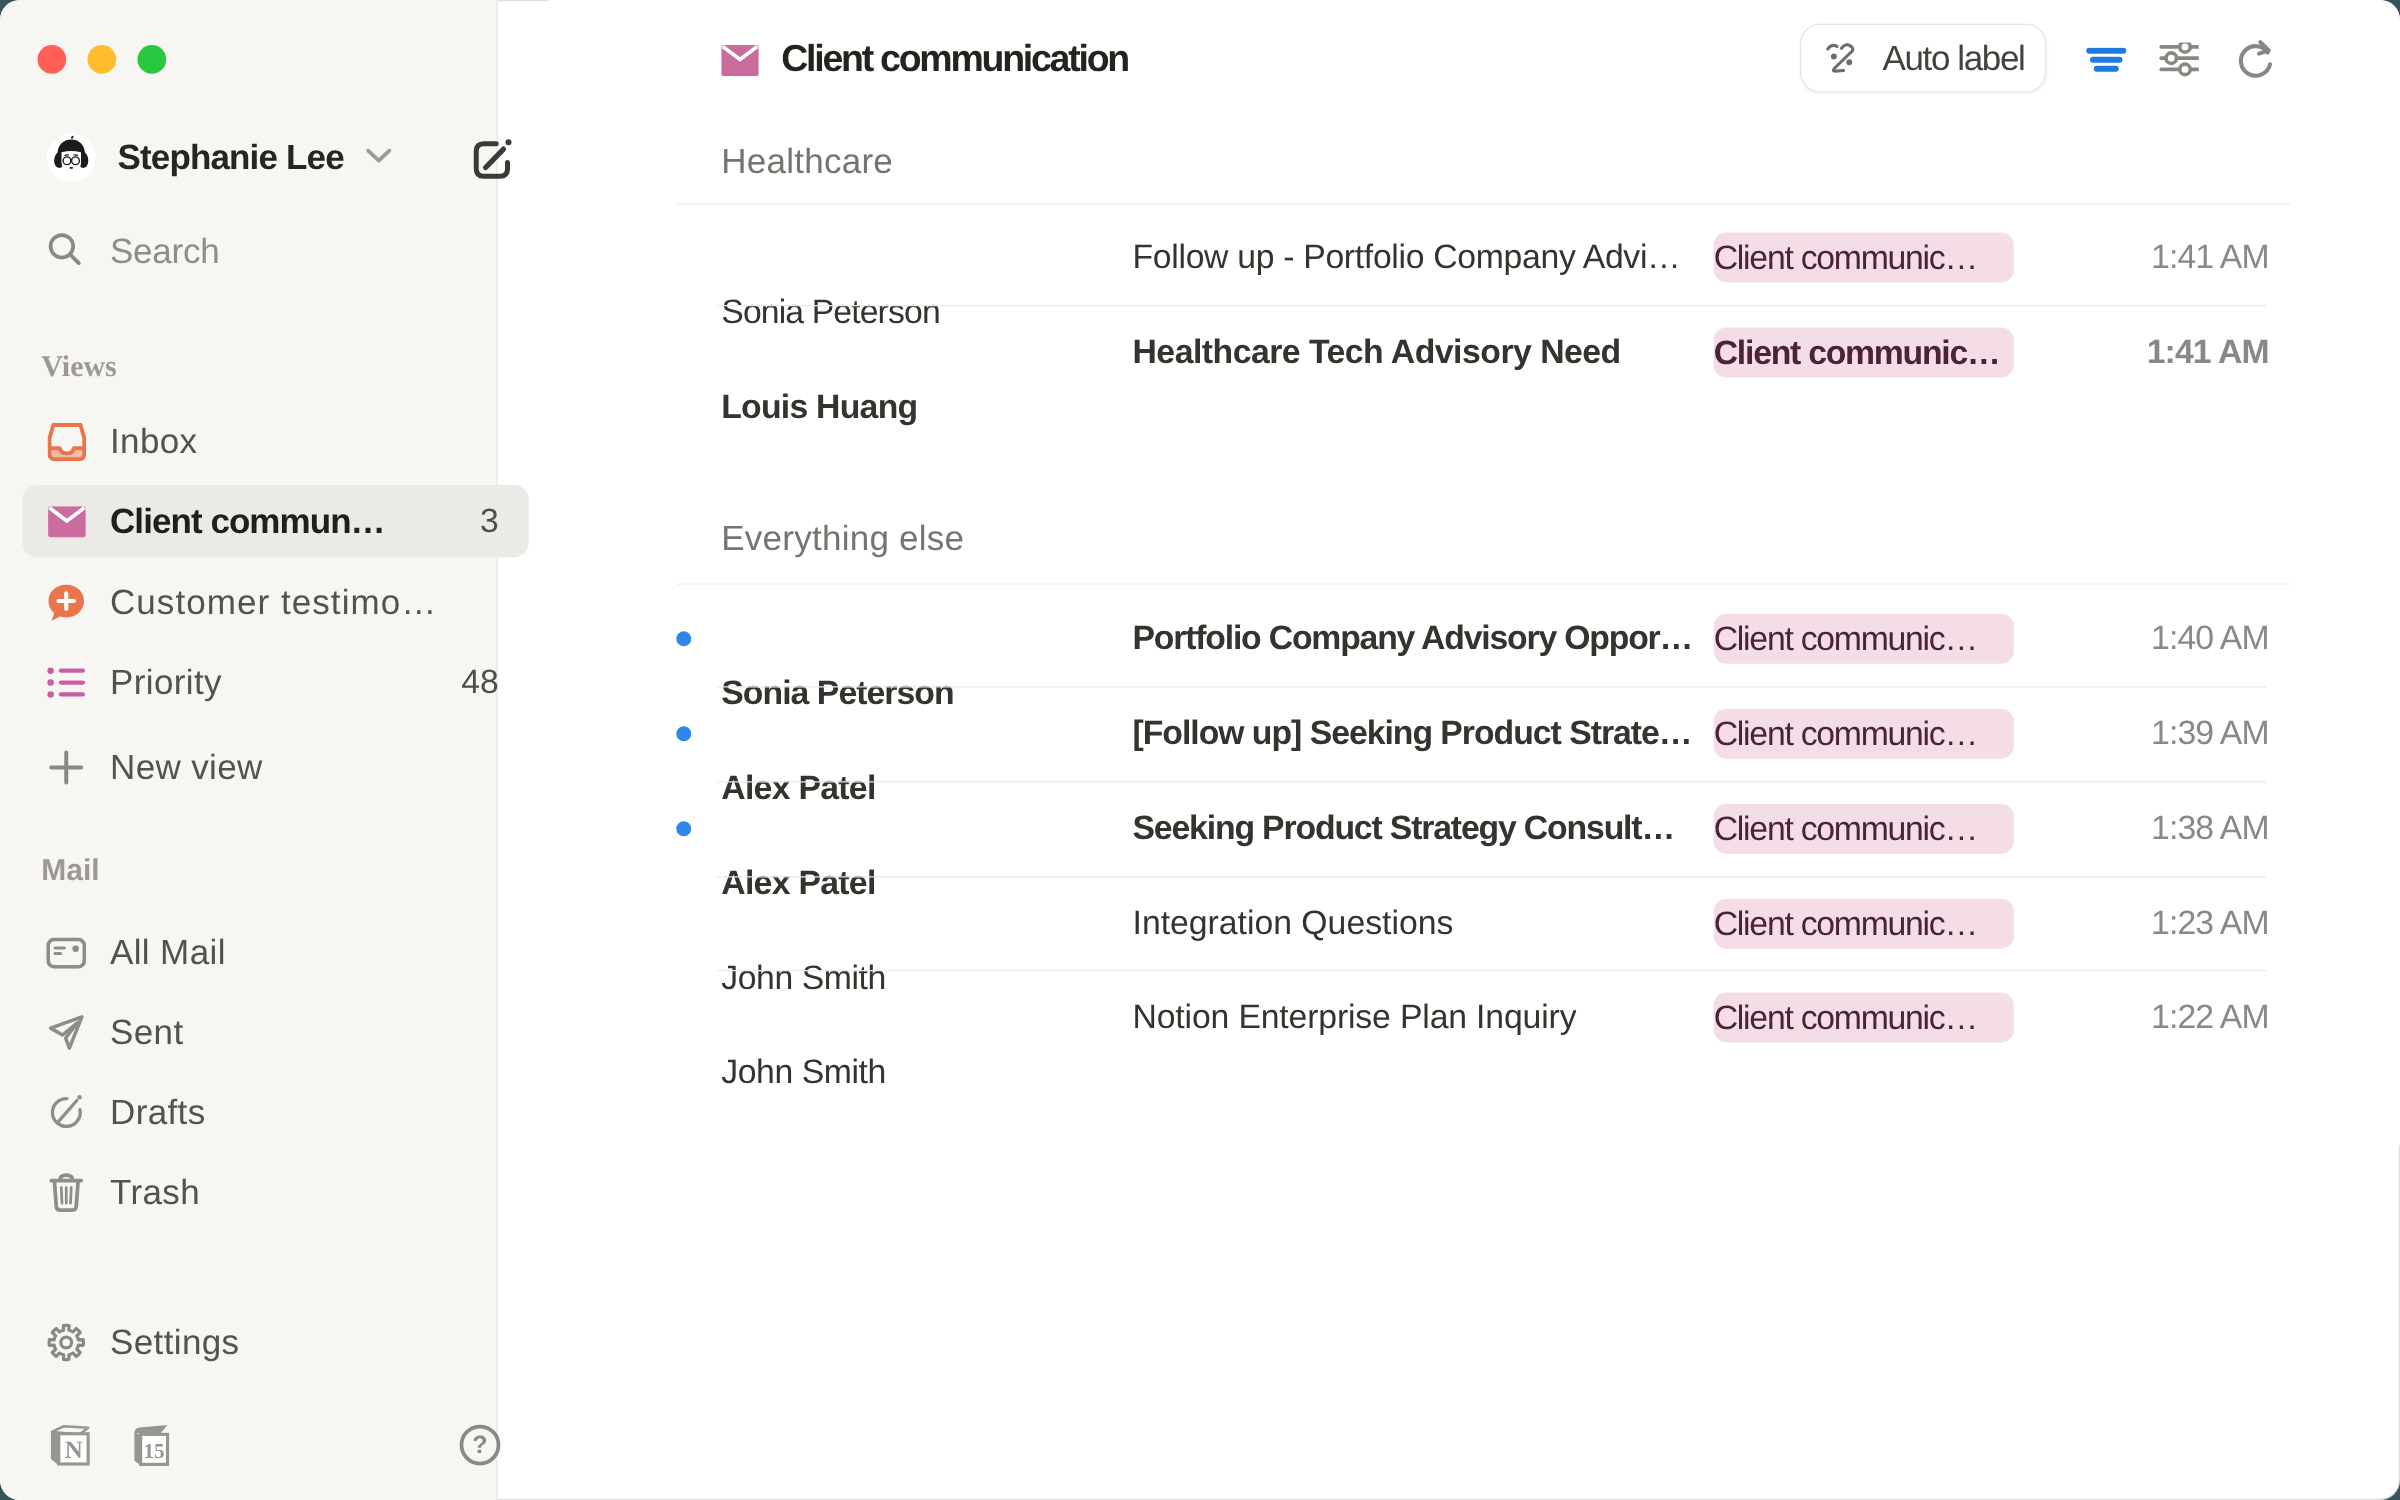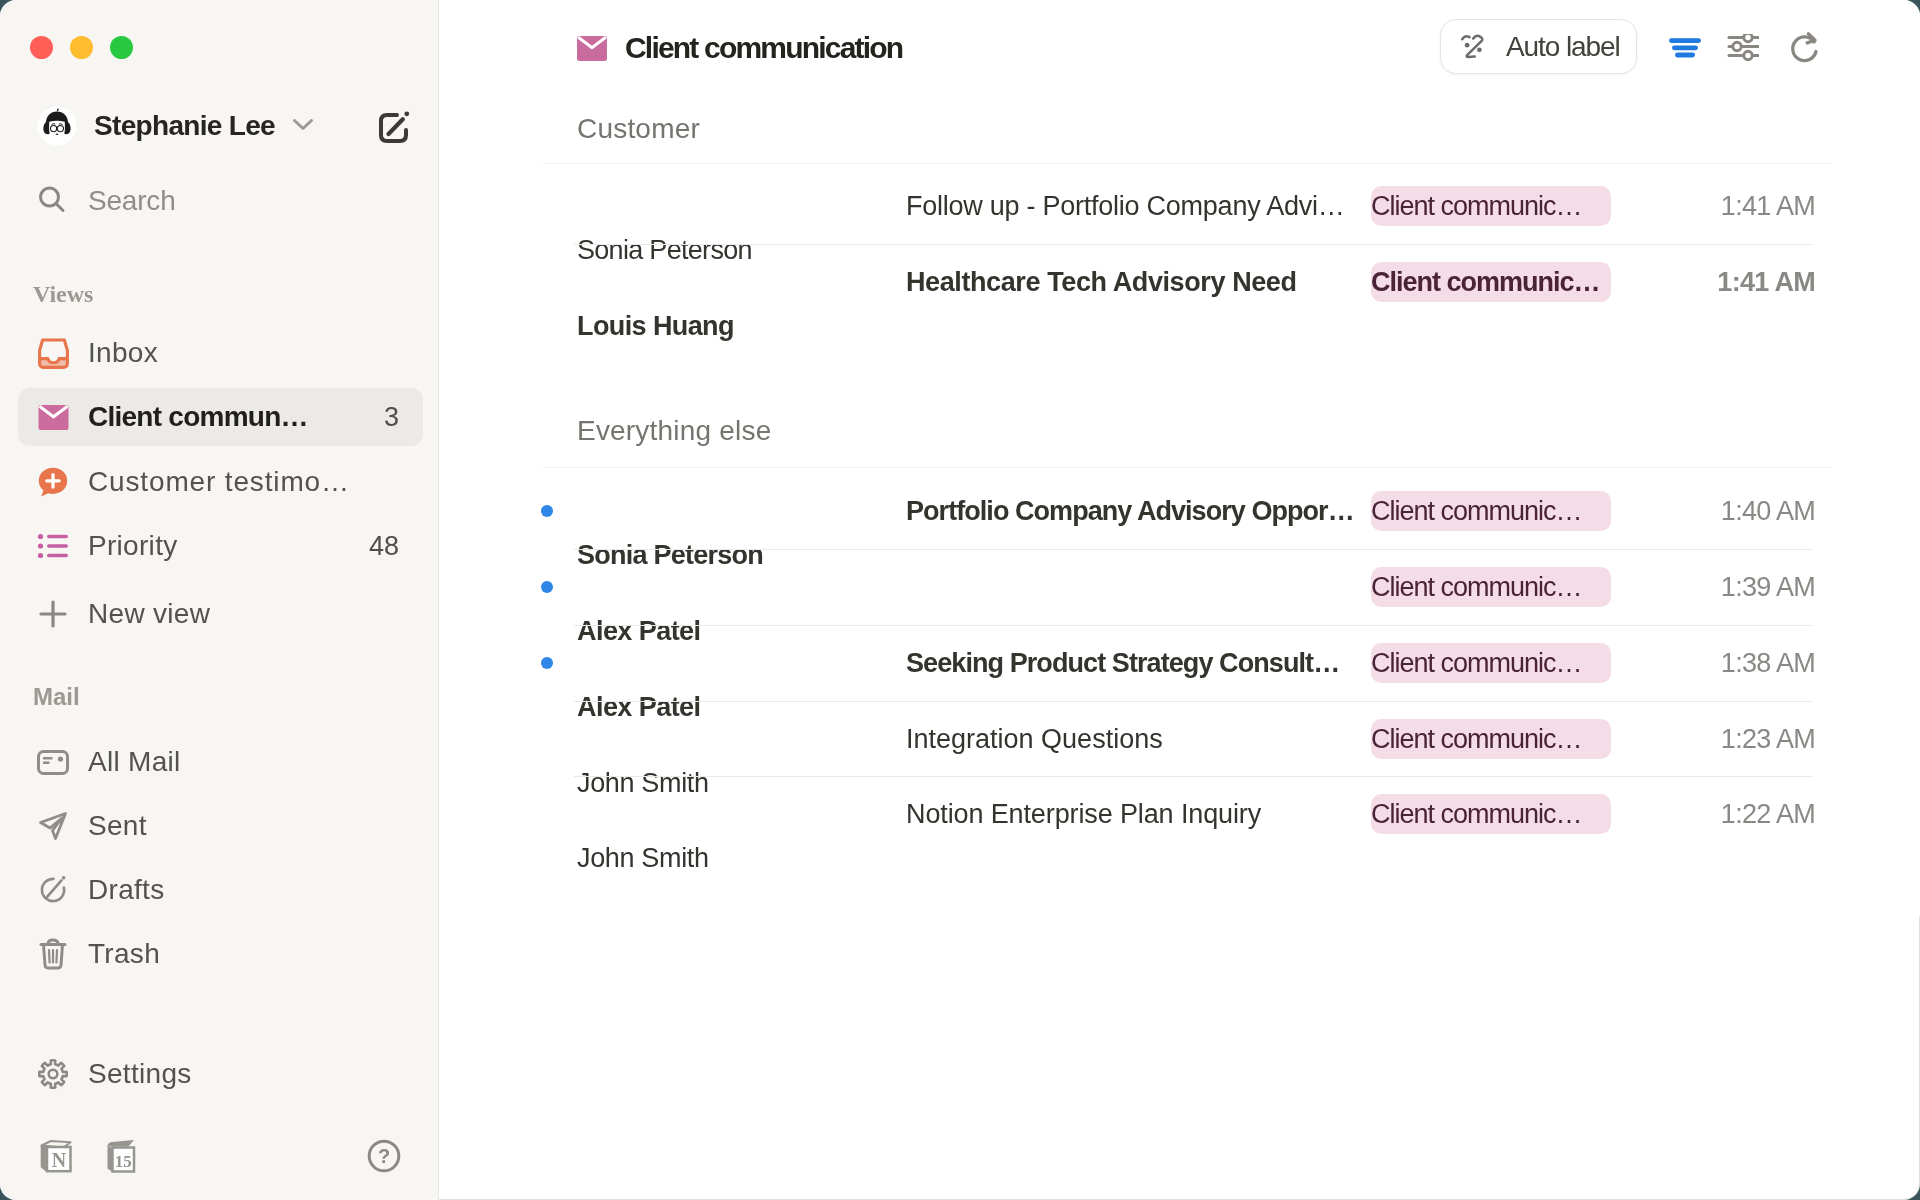--- a/index.html
+++ b/index.html
@@ -4,21 +4,21 @@
 <style>
 * { margin:0; padding:0; box-sizing:border-box; }
 html,body { width:1920px; height:1200px; overflow:hidden; }
 body { background:#3a545c; font-family:"Liberation Sans", sans-serif; }
 #win {
   position:absolute; left:0; top:0; width:1920px; height:1200px;
   background:#ffffff; border-radius:16px; overflow:hidden;
   box-shadow: inset 0 0 0 1px rgba(0,0,0,0.12);
 }
 #sidebar {
-  position:absolute; left:0; top:0; width:439px; height:1200px;
+  position:absolute; left:0; top:0; width:398px; height:1200px;
   background:#f7f6f3; border-right:1px solid #e9e7e4;
 }
 .abs { position:absolute; }
 .light { position:absolute; width:23px; height:23px; border-radius:50%; top:36px; }
 .navrow { position:absolute; left:18px; width:405px; height:58px; display:flex; align-items:center; }
 .navrow .ic { position:absolute; left:19px; top:50%; transform:translateY(-50%); width:32px; height:32px; display:flex; align-items:center; justify-content:center; }
 .navrow .lbl { position:absolute; left:70px; top:50%; transform:translateY(-50%); font-size:28px; color:#54524d; letter-spacing:0.3px; white-space:nowrap; }
 .navrow .badge { position:absolute; right:24px; top:50%; transform:translateY(-50%); font-size:27px; color:#504e49; }
 .seclbl { position:absolute; left:33px; transform:translateY(-50%); font-size:24px; font-weight:700; color:#9b9992; letter-spacing:0; }
 #main { position:absolute; left:439px; top:0; width:1481px; height:916px; background:#fff; }
@@ -235,21 +235,21 @@
       </g>
       <circle cx="21" cy="3.5" r="4.2" fill="#ffffff" stroke="#8a8783" stroke-width="2.9"></circle>
       <circle cx="10" cy="12.5" r="4.2" fill="#ffffff" stroke="#8a8783" stroke-width="2.9"></circle>
       <circle cx="21" cy="21.5" r="4.2" fill="#ffffff" stroke="#8a8783" stroke-width="2.9"></circle>
     </svg>
     <svg class="abs" style="left:1350px; top:30px;" width="30" height="36" viewBox="0 0 30 36">
       <path d="M25.2,12 A11.8,11.8 0 1 0 27,21.5" fill="none" stroke="#8a8783" stroke-width="3.3" stroke-linecap="round"></path>
       <path d="M19.3,3.8 L26,10.3 L18.2,12.9" fill="none" stroke="#8a8783" stroke-width="3.3" stroke-linecap="round" stroke-linejoin="round"></path>
     </svg>
 
-    <div class="grouplbl" style="top:129px;">Customer</div>
+    <div class="grouplbl" style="top:129px;">Healthcare</div>
     <div class="gdiv" style="top:163px;"></div>
 
     <div class="mrow" style="top:168px;">
       <span class="sender" style="letter-spacing:-0.7px;">Sonia Peterson</span>
       <span class="subj" style="letter-spacing:-0.25px;">Follow up - Portfolio Company Advi…</span>
       <span class="pill">Client communic…</span>
       <span class="time">1:41 AM</span>
     </div>
     <div class="rdiv" style="top:244px;"></div>
     <div class="mrow" style="top:244px;font-weight:bold;">
@@ -266,20 +266,21 @@
       <span class="dot"></span>
       <span class="sender" style="letter-spacing:-0.76px;">Sonia Peterson</span>
       <span class="subj" style="letter-spacing:-0.95px;">Portfolio Company Advisory Oppor…</span>
       <span class="pill">Client communic…</span>
       <span class="time">1:40 AM</span>
     </div>
     <div class="rdiv" style="top:549px;"></div>
     <div class="mrow unread" style="top:549px;">
       <span class="dot"></span>
       <span class="sender" style="letter-spacing:-0.56px;">Alex Patel</span>
+      <span class="subj" style="letter-spacing:-0.81px;">[Follow up] Seeking Product Strate…</span>
       <span class="pill">Client communic…</span>
       <span class="time">1:39 AM</span>
     </div>
     <div class="rdiv" style="top:625px;"></div>
     <div class="mrow unread" style="top:625px;">
       <span class="dot"></span>
       <span class="sender" style="letter-spacing:-0.56px;">Alex Patel</span>
       <span class="subj" style="letter-spacing:-0.92px;">Seeking Product Strategy Consult…</span>
       <span class="pill">Client communic…</span>
       <span class="time">1:38 AM</span>

